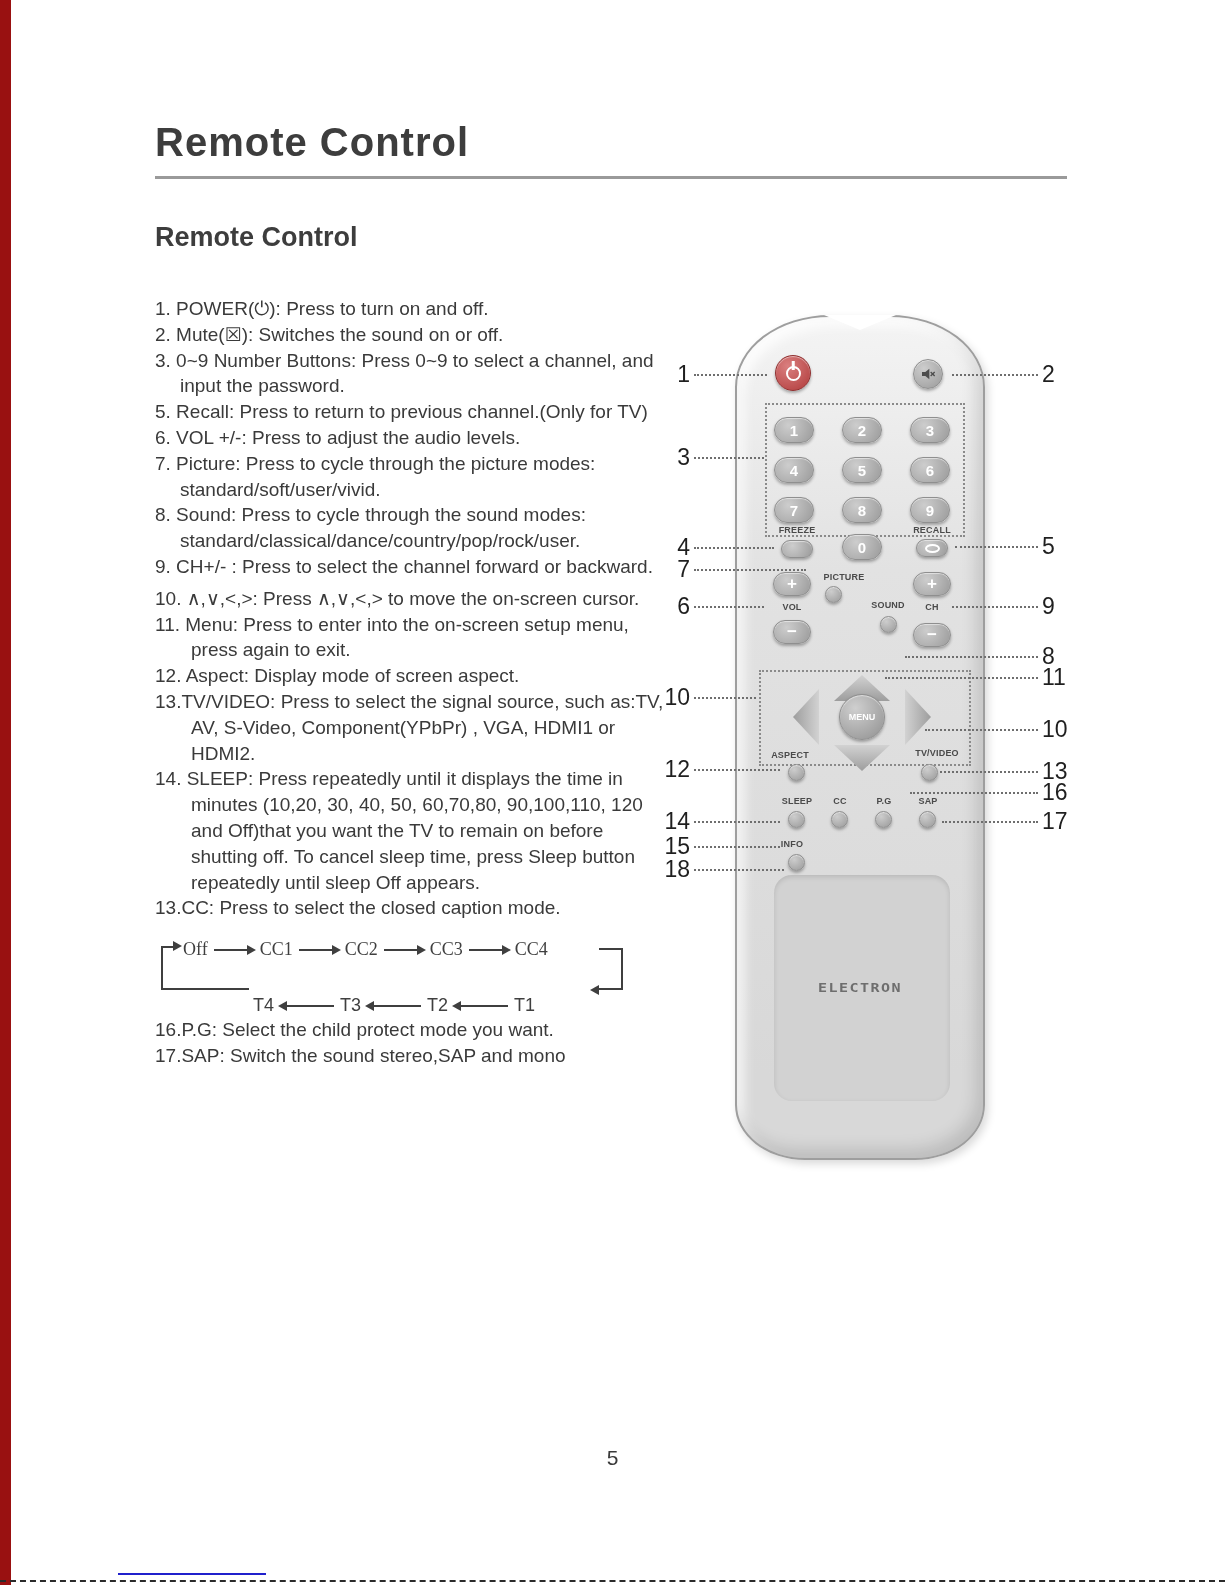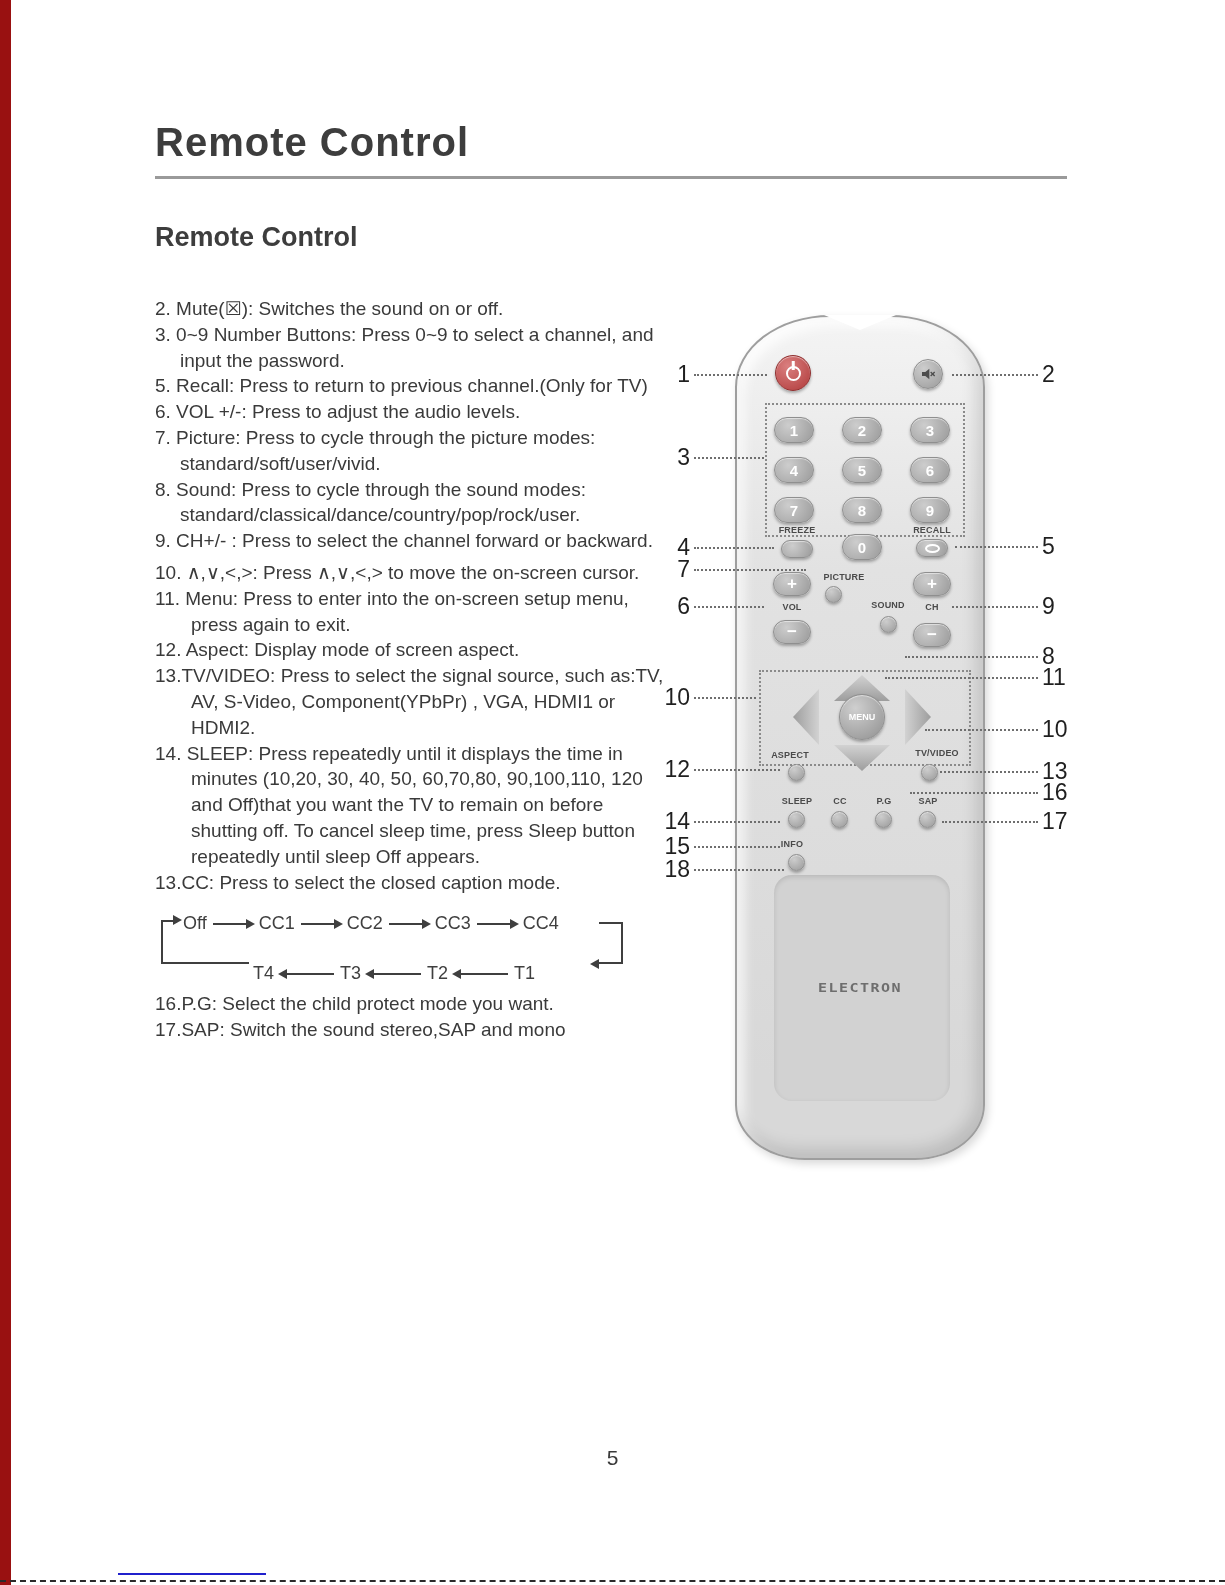--- a/index.html
+++ b/index.html
@@ -15,22 +15,22 @@
   .subtitle { position:absolute; left:155px; top:222px; font-size:27px; font-weight:bold; color:#3d3d3d; }
 
   .instructions { position:absolute; left:155px; top:296px; width:514px; font-size:19px; line-height:25.8px; color:#3a3a3a; }
   .li  { padding-left:25px; text-indent:-25px; }
   .li2 { padding-left:36px; text-indent:-36px; }
   .gap-top { margin-top:6px; }
 
   
   .cc-flow { position:relative; width:470px; height:74px; margin:12px 0 10px 2px; font-size:18px; color:#3f3f3f; }
   .cc-row { display:flex; align-items:center; gap:6px; }
-  .cc-row-top { margin-left:26px; padding-top:4px; }
-  .cc-row-bottom { margin-left:96px; margin-top:24px; }
+  .cc-row-top { margin-left:26px; padding-top:4px;font-family:Liberation Serif, serif; }
+  .cc-row-bottom { margin-left:96px; margin-top:30px; }
   .cc-item { white-space:nowrap; }
   .arrow-r, .arrow-l { position:relative; width:40px; height:2px; background:#3f3f3f; flex:none; }
   .arrow-l { width:54px; }
   .arrow-r::after { content:""; position:absolute; right:-2px; top:-4px; border-left:9px solid #3f3f3f; border-top:5px solid transparent; border-bottom:5px solid transparent; }
   .arrow-l::after { content:""; position:absolute; left:-2px; top:-4px; border-right:9px solid #3f3f3f; border-top:5px solid transparent; border-bottom:5px solid transparent; }
   .cc-left-loop { position:absolute; left:4px; top:15px; width:88px; height:42px; border-left:2px solid #3f3f3f; border-bottom:2px solid #3f3f3f; }
   .cc-left-loop::before { content:""; position:absolute; left:-2px; top:-2px; width:13px; border-top:2px solid #3f3f3f; }
   .cc-left-loop::after { content:""; position:absolute; left:10px; top:-7px; border-left:9px solid #3f3f3f; border-top:5px solid transparent; border-bottom:5px solid transparent; }
   .cc-right-loop { position:absolute; right:4px; top:15px; width:24px; height:42px; border-right:2px solid #3f3f3f; border-top:2px solid #3f3f3f; border-bottom:2px solid #3f3f3f; }
   .cc-right-loop::after { content:""; position:absolute; left:-9px; bottom:-7px; border-right:9px solid #3f3f3f; border-top:5px solid transparent; border-bottom:5px solid transparent; }
@@ -88,20 +88,21 @@
 <body>
 
 <div class="page">
   <div class="red-stripe"></div>
 
   <h1 class="title">Remote Control</h1>
   <div class="title-rule"></div>
   <h2 class="subtitle">Remote Control</h2>
 
   <div class="instructions">
+    <div class="li">1. POWER(⏻): Press to turn on and off.</div>
     <div class="li">2. Mute(☒): Switches the sound on or off.</div>
     <div class="li">3. 0~9 Number Buttons: Press 0~9 to select a channel, and input the password.</div>
     <div class="li">5. Recall: Press to return to previous channel.(Only for TV)</div>
     <div class="li">6. VOL +/-: Press to adjust the audio levels.</div>
     <div class="li">7. Picture: Press to cycle through the picture modes: standard/soft/user/vivid.</div>
     <div class="li">8. Sound: Press to cycle through the sound modes: standard/classical/dance/country/pop/rock/user.</div>
     <div class="li">9. CH+/- : Press to select the channel forward or backward.</div>
     <div class="li2 gap-top">10. ∧,∨,&lt;,&gt;: Press ∧,∨,&lt;,&gt; to move the on-screen cursor.</div>
     <div class="li2">11. Menu: Press to enter into the on-screen setup menu, press again to exit.</div>
     <div class="li2">12. Aspect: Display mode of screen aspect.</div>

